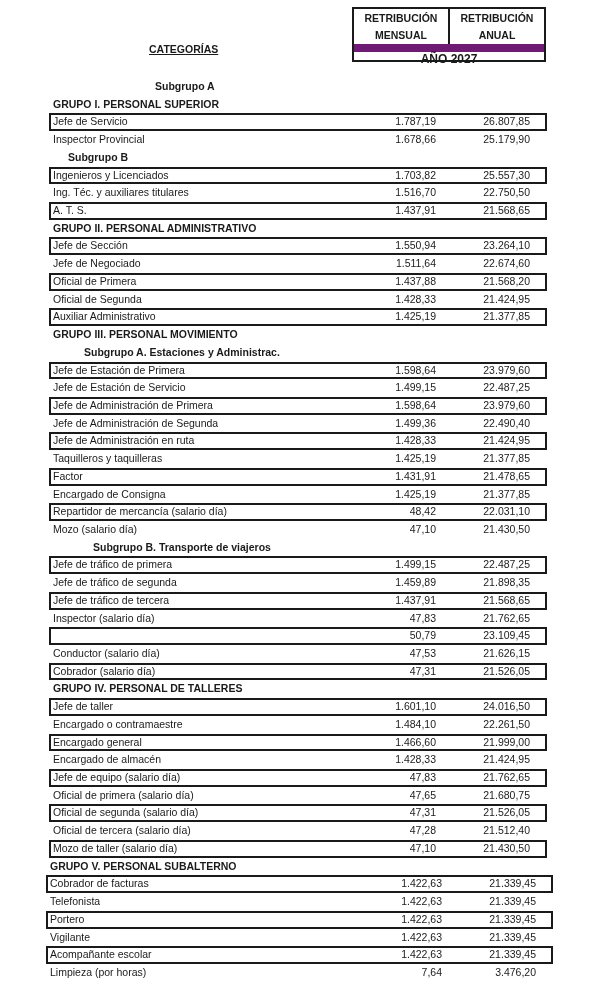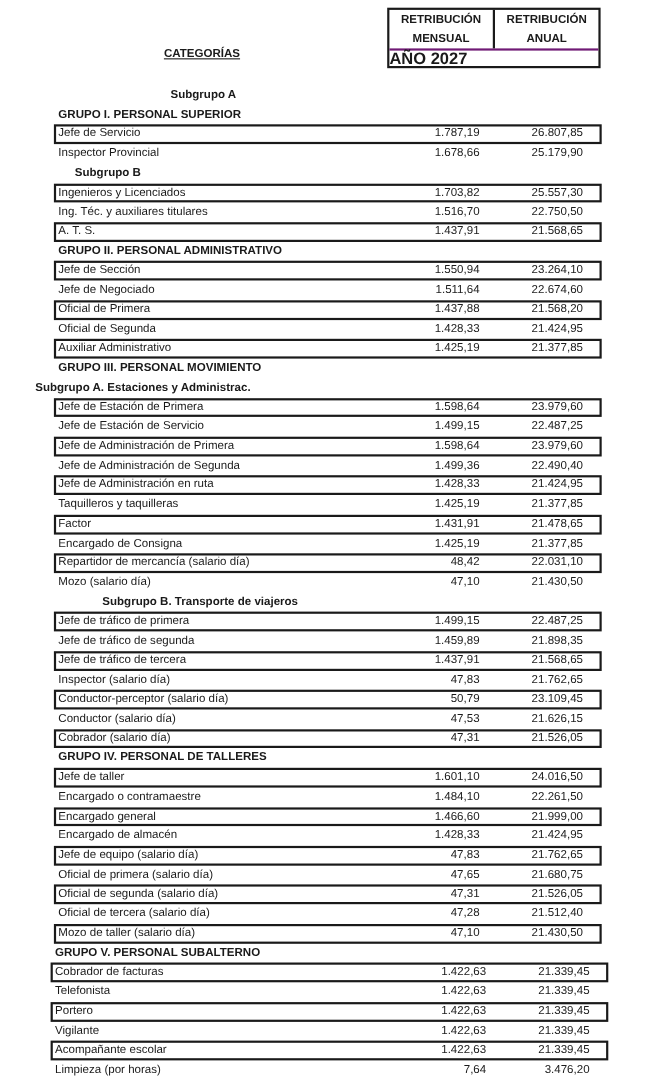--- a/index.html
+++ b/index.html
@@ -1,23 +1,23 @@
 <!DOCTYPE html>
 <html><head>
 <meta charset="utf-8">
 <style>
   html, body { margin: 0; padding: 0; background: #ffffff; }
   body { width: 604px; height: 986px; position: relative; overflow: hidden;
          font-family: "Liberation Sans", sans-serif; color: #1a1a1a; font-size: 10.5px; }
   .hdr { position: absolute; left: 352px; top: 7px; width: 190px; height: 51px;
          border: 2px solid #1a1a1a; box-sizing: content-box; }
-  .hdr .top { display: flex; height: 35px; border-bottom: 2px solid #701a75; }
+  .hdr .top { display: flex; height: 35px; border-bottom: 8px solid #701a75; }
   .hdr .col { flex: 1; text-align: center; font-weight: bold; font-size: 10.5px; line-height: 17px; padding-top: 1px; }
   .hdr .col + .col { border-left: 2px solid #1a1a1a; }
-  .hdr .year { text-align: left; font-weight: bold; font-size: 15px; line-height: 15px; }
+  .hdr .year { text-align: center; font-weight: bold; font-size: 12px; line-height: 15px; }
   .cat-title { position: absolute; left: 149px; top: 43px; font-weight: bold; font-size: 10.5px; text-decoration: underline; }
   .rows { position: absolute; left: 0; top: 78px; width: 604px; }
   .row { position: relative; height: 17.72px; line-height: 17.72px; }
   .group { font-weight: bold; padding-left: 53px; }
   .sub { font-weight: bold; }
   .item .lbl { position: absolute; left: 53px; }
   .item .m { position: absolute; right: 168px; }
   .item .a { position: absolute; right: 74px; }
   .item.boxed::before { content: ""; position: absolute; left: 49px; right: 57px; top: 0; bottom: 0;
          border: 2px solid #1a1a1a; }
@@ -100,21 +100,21 @@
         <span class="a">21.424,95</span>
       </div>
       <div class="row item boxed">
         <span class="lbl">Auxiliar Administrativo</span>
         <span class="m">1.425,19</span>
         <span class="a">21.377,85</span>
       </div>
     </div>
     <div>
       <div class="row group">GRUPO III. PERSONAL MOVIMIENTO</div>
-      <div class="row sub" style="padding-left: 32px;">Subgrupo A. Estaciones y Administrac.</div>
+      <div class="row sub" style="padding-left: 84px;">Subgrupo A. Estaciones y Administrac.</div>
       <div class="row item boxed">
         <span class="lbl">Jefe de Estación de Primera</span>
         <span class="m">1.598,64</span>
         <span class="a">23.979,60</span>
       </div>
       <div class="row item">
         <span class="lbl">Jefe de Estación de Servicio</span>
         <span class="m">1.499,15</span>
         <span class="a">22.487,25</span>
       </div>
@@ -173,21 +173,20 @@
         <span class="lbl">Jefe de tráfico de tercera</span>
         <span class="m">1.437,91</span>
         <span class="a">21.568,65</span>
       </div>
       <div class="row item">
         <span class="lbl">Inspector (salario día)</span>
         <span class="m">47,83</span>
         <span class="a">21.762,65</span>
       </div>
       <div class="row item boxed">
-        <span class="lbl">Conductor-perceptor (salario día)</span>
         <span class="m">50,79</span>
         <span class="a">23.109,45</span>
       </div>
       <div class="row item">
         <span class="lbl">Conductor (salario día)</span>
         <span class="m">47,53</span>
         <span class="a">21.626,15</span>
       </div>
       <div class="row item boxed">
         <span class="lbl">Cobrador (salario día)</span>

